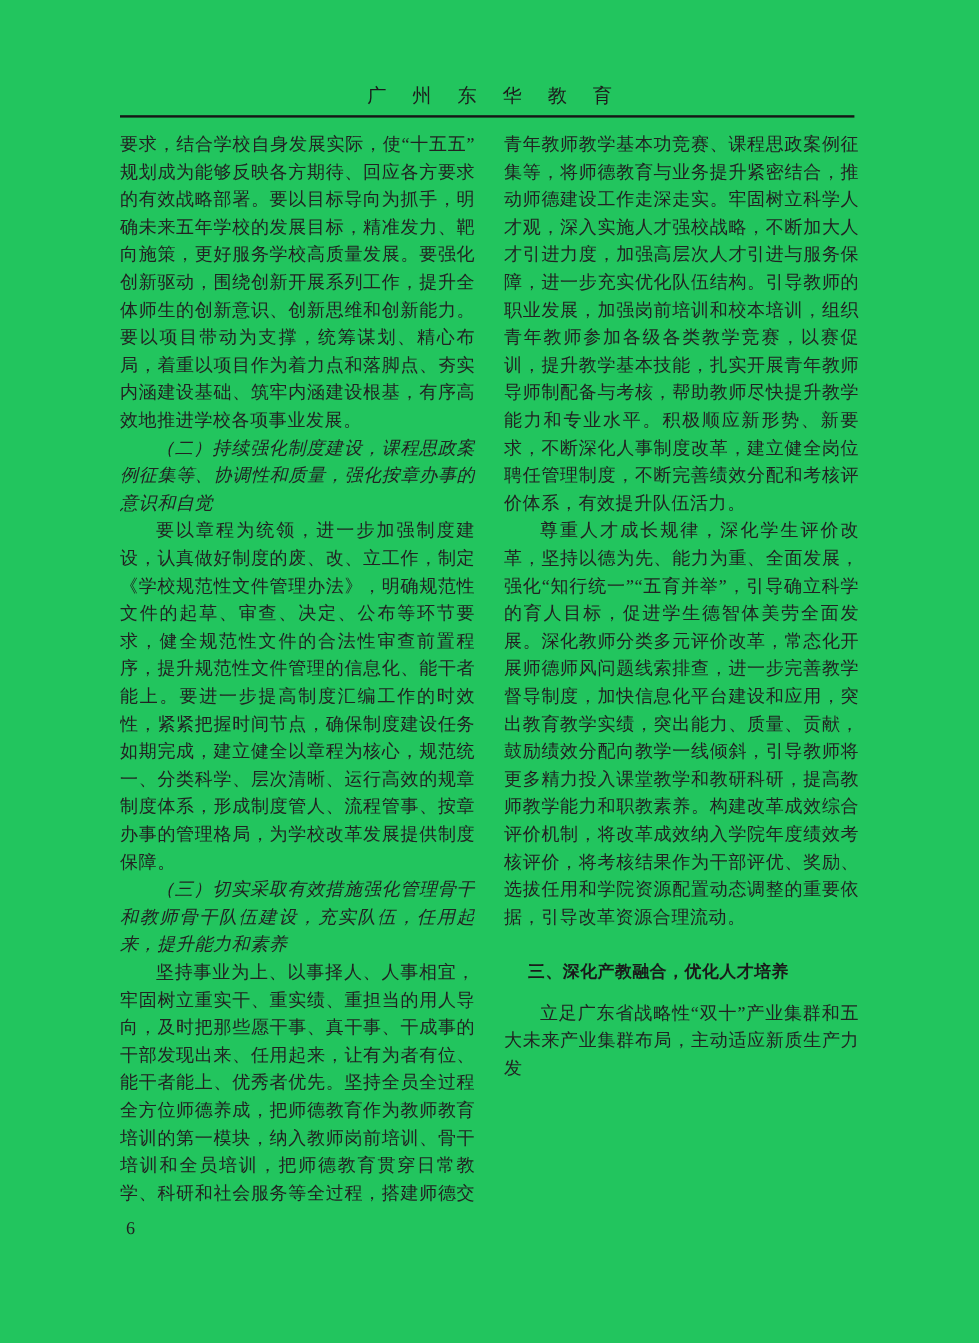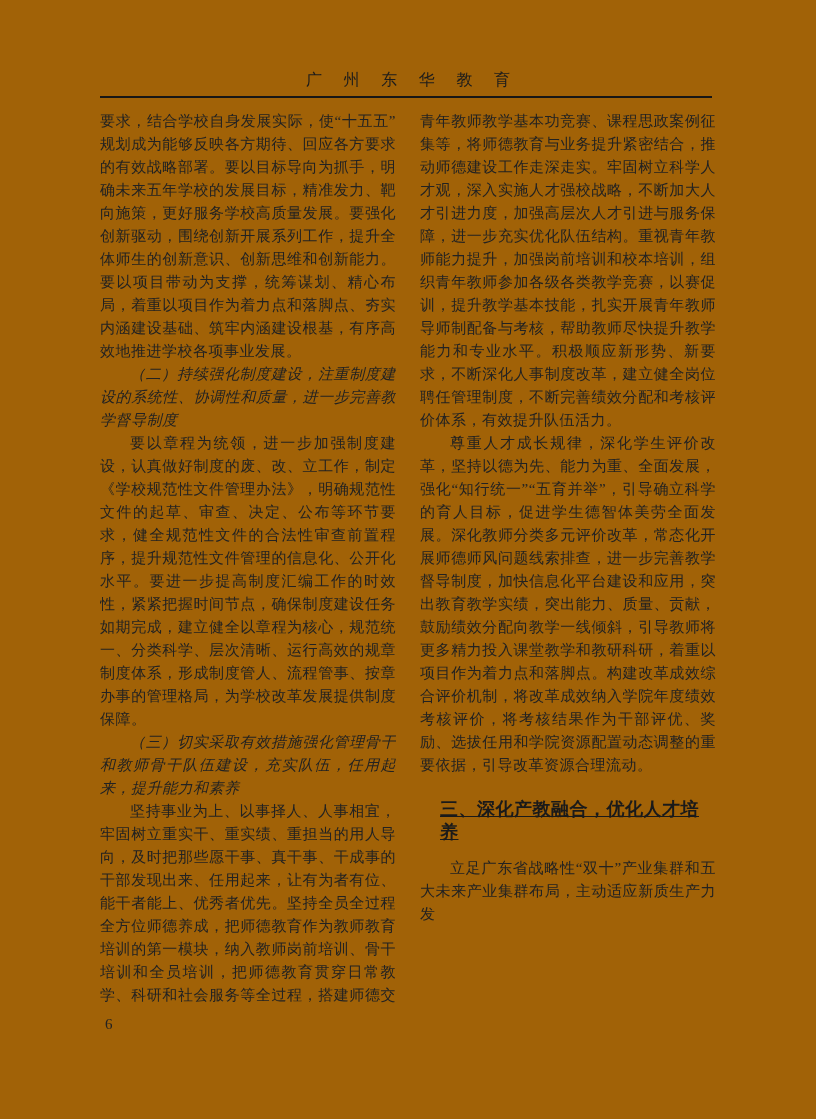--- a/index.html
+++ b/index.html
@@ -4,21 +4,21 @@
 <style>
   html, body {
     margin: 0;
     padding: 0;
     background: #ffffff;
   }
   .page {
     position: relative;
     width: 816px;
     height: 1119px;
-    background: #a16207;
+    background: #22c55e;
     font-family: "Liberation Serif", "DejaVu Serif", serif;
     color: #222222;
     overflow: hidden;
   }
   
   .header-title {
     position: absolute;
     top: 70px;
     left: 0;
     width: 100%;
@@ -62,26 +62,25 @@
   }
   .para.indent { text-indent: 2em; }
   .para.kai {
     font-style: italic;
     font-family: "Liberation Serif", "DejaVu Serif", serif;
   }
   .para.heading {
     font-family: "Liberation Sans", "DejaVu Sans", sans-serif;
     font-weight: bold;
     font-style: normal;
-    font-size: 18px;
+    font-size: 14px;
     margin: 21px 0 13px 0;
     padding-left: 20px;
     text-align: left;
     color: #1a1a1a;
-    text-decoration: underline;
   }
   
   .page-number {
     position: absolute;
     left: 105px;
     top: 1016px;
     font-size: 15px;
     color: #222222;
   }
 </style>
@@ -90,28 +89,28 @@
 
 <div class="page">
 
   <div class="header-title">广 州 东 华 教 育</div>
 
   <div class="header-rule"></div>
 
   <div class="columns">
     <section class="column" id="col-left">
         <p class="para normal">要求，结合学校自身发展实际，使“十五五”规划成为能够反映各方期待、回应各方要求的有效战略部署。要以目标导向为抓手，明确未来五年学校的发展目标，精准发力、靶向施策，更好服务学校高质量发展。要强化创新驱动，围绕创新开展系列工作，提升全体师生的创新意识、创新思维和创新能力。要以项目带动为支撑，统筹谋划、精心布局，着重以项目作为着力点和落脚点、夯实内涵建设基础、筑牢内涵建设根基，有序高效地推进学校各项事业发展。</p>
-        <p class="para kai indent">（二）持续强化制度建设，注重制度建设的系统性、协调性和质量，进一步完善教学督导制度</p>
-        <p class="para normal indent">要以章程为统领，进一步加强制度建设，认真做好制度的废、改、立工作，制定《学校规范性文件管理办法》，明确规范性文件的起草、审查、决定、公布等环节要求，健全规范性文件的合法性审查前置程序，提升规范性文件管理的信息化、公开化水平。要进一步提高制度汇编工作的时效性，紧紧把握时间节点，确保制度建设任务如期完成，建立健全以章程为核心，规范统一、分类科学、层次清晰、运行高效的规章制度体系，形成制度管人、流程管事、按章办事的管理格局，为学校改革发展提供制度保障。</p>
+        <p class="para kai indent">（二）持续强化制度建设，课程思政案例征集等、协调性和质量，强化按章办事的意识和自觉</p>
+        <p class="para normal indent">要以章程为统领，进一步加强制度建设，认真做好制度的废、改、立工作，制定《学校规范性文件管理办法》，明确规范性文件的起草、审查、决定、公布等环节要求，健全规范性文件的合法性审查前置程序，提升规范性文件管理的信息化、能干者能上。要进一步提高制度汇编工作的时效性，紧紧把握时间节点，确保制度建设任务如期完成，建立健全以章程为核心，规范统一、分类科学、层次清晰、运行高效的规章制度体系，形成制度管人、流程管事、按章办事的管理格局，为学校改革发展提供制度保障。</p>
         <p class="para kai indent">（三）切实采取有效措施强化管理骨干和教师骨干队伍建设，充实队伍，任用起来，提升能力和素养</p>
         <p class="para normal indent">坚持事业为上、以事择人、人事相宜，牢固树立重实干、重实绩、重担当的用人导向，及时把那些愿干事、真干事、干成事的干部发现出来、任用起来，让有为者有位、能干者能上、优秀者优先。坚持全员全过程全方位师德养成，把师德教育作为教师教育培训的第一模块，纳入教师岗前培训、骨干培训和全员培训，把师德教育贯穿日常教学、科研和社会服务等全过程，搭建师德交流平台，通过教学观摩、</p>
       </section>
     <section class="column" id="col-right">
-        <p class="para normal">青年教师教学基本功竞赛、课程思政案例征集等，将师德教育与业务提升紧密结合，推动师德建设工作走深走实。牢固树立科学人才观，深入实施人才强校战略，不断加大人才引进力度，加强高层次人才引进与服务保障，进一步充实优化队伍结构。重视青年教师能力提升，加强岗前培训和校本培训，组织青年教师参加各级各类教学竞赛，以赛促训，提升教学基本技能，扎实开展青年教师导师制配备与考核，帮助教师尽快提升教学能力和专业水平。积极顺应新形势、新要求，不断深化人事制度改革，建立健全岗位聘任管理制度，不断完善绩效分配和考核评价体系，有效提升队伍活力。</p>
-        <p class="para normal indent">尊重人才成长规律，深化学生评价改革，坚持以德为先、能力为重、全面发展，强化“知行统一”“五育并举”，引导确立科学的育人目标，促进学生德智体美劳全面发展。深化教师分类多元评价改革，常态化开展师德师风问题线索排查，进一步完善教学督导制度，加快信息化平台建设和应用，突出教育教学实绩，突出能力、质量、贡献，鼓励绩效分配向教学一线倾斜，引导教师将更多精力投入课堂教学和教研科研，着重以项目作为着力点和落脚点。构建改革成效综合评价机制，将改革成效纳入学院年度绩效考核评价，将考核结果作为干部评优、奖励、选拔任用和学院资源配置动态调整的重要依据，引导改革资源合理流动。</p>
+        <p class="para normal">青年教师教学基本功竞赛、课程思政案例征集等，将师德教育与业务提升紧密结合，推动师德建设工作走深走实。牢固树立科学人才观，深入实施人才强校战略，不断加大人才引进力度，加强高层次人才引进与服务保障，进一步充实优化队伍结构。引导教师的职业发展，加强岗前培训和校本培训，组织青年教师参加各级各类教学竞赛，以赛促训，提升教学基本技能，扎实开展青年教师导师制配备与考核，帮助教师尽快提升教学能力和专业水平。积极顺应新形势、新要求，不断深化人事制度改革，建立健全岗位聘任管理制度，不断完善绩效分配和考核评价体系，有效提升队伍活力。</p>
+        <p class="para normal indent">尊重人才成长规律，深化学生评价改革，坚持以德为先、能力为重、全面发展，强化“知行统一”“五育并举”，引导确立科学的育人目标，促进学生德智体美劳全面发展。深化教师分类多元评价改革，常态化开展师德师风问题线索排查，进一步完善教学督导制度，加快信息化平台建设和应用，突出教育教学实绩，突出能力、质量、贡献，鼓励绩效分配向教学一线倾斜，引导教师将更多精力投入课堂教学和教研科研，提高教师教学能力和职教素养。构建改革成效综合评价机制，将改革成效纳入学院年度绩效考核评价，将考核结果作为干部评优、奖励、选拔任用和学院资源配置动态调整的重要依据，引导改革资源合理流动。</p>
         <p class="para heading">三、深化产教融合，优化人才培养</p>
         <p class="para normal indent">立足广东省战略性“双十”产业集群和五大未来产业集群布局，主动适应新质生产力发</p>
       </section>
   </div>
 
   <div class="page-number">6</div>
 
 </div>
 
 </body></html>

